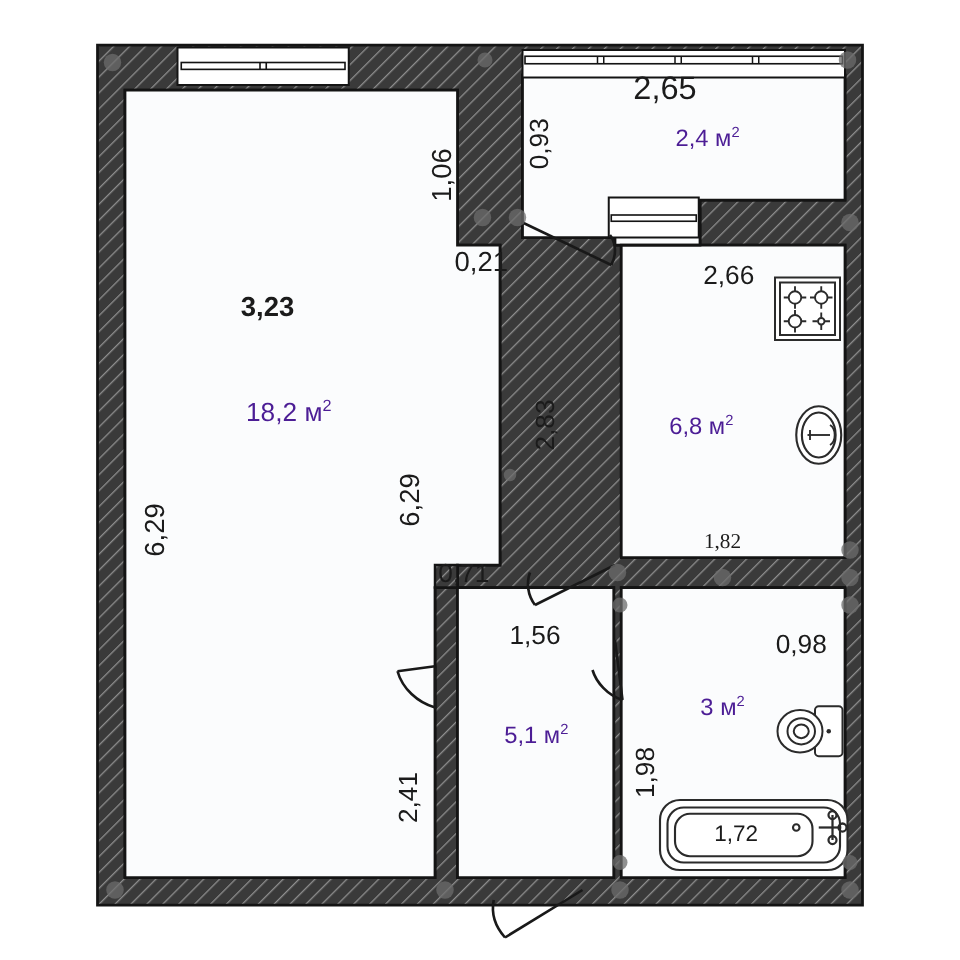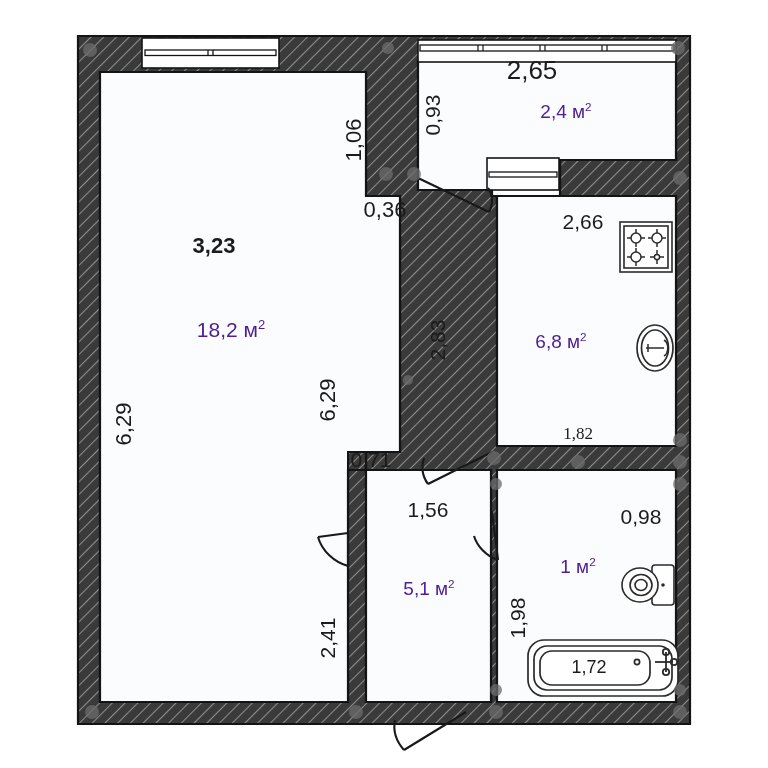--- a/index.html
+++ b/index.html
@@ -205,28 +205,28 @@
     <div class="area" style="left:566px;top:111px;font-size:19px;">
       <span>2,4 м</span><sup>2</sup>
     </div>
     <div class="area" style="left:561px;top:341px;font-size:19px;">
       <span>6,8 м</span><sup>2</sup>
     </div>
     <div class="area" style="left:429px;top:588px;font-size:19px;">
       <span>5,1 м</span><sup>2</sup>
     </div>
     <div class="area" style="left:578px;top:566px;font-size:19px;">
-      <span>1 м</span><sup>2</sup>
+      <span>3 м</span><sup>2</sup>
     </div>
 
     <div class="dim h" style="left:214px;top:246px;font-size:22px;font-weight:bold;">3,23</div>
     <div class="dim v" style="left:124px;top:424px;font-size:22px;">6,29</div>
     <div class="dim v" style="left:328px;top:400px;font-size:22px;">6,29</div>
     <div class="dim v" style="left:354px;top:140px;font-size:22px;">1,06</div>
-    <div class="dim h" style="left:385px;top:210px;font-size:22px;">0,36</div>
+    <div class="dim h" style="left:385px;top:210px;font-size:22px;">0,21</div>
 
     <div class="dim h" style="left:503px;top:70px;font-size:26px;margin-left:29px;">2,65</div>
     <div class="dim v" style="left:432px;top:115px;font-size:21px;">0,93</div>
 
     <div class="dim h" style="left:583px;top:221px;font-size:21px;">2,66</div>
     <div class="dim v" style="left:437px;top:340px;font-size:21px;">2,83</div>
     <div class="dim h" style="left:578px;top:433px;font-size:17px;font-family:Liberation Serif, serif;">1,82</div>
 
     <div class="dim h" style="left:371px;top:459px;font-size:21px;">0,71</div>
     <div class="dim h" style="left:428px;top:509px;font-size:21px;">1,56</div>

